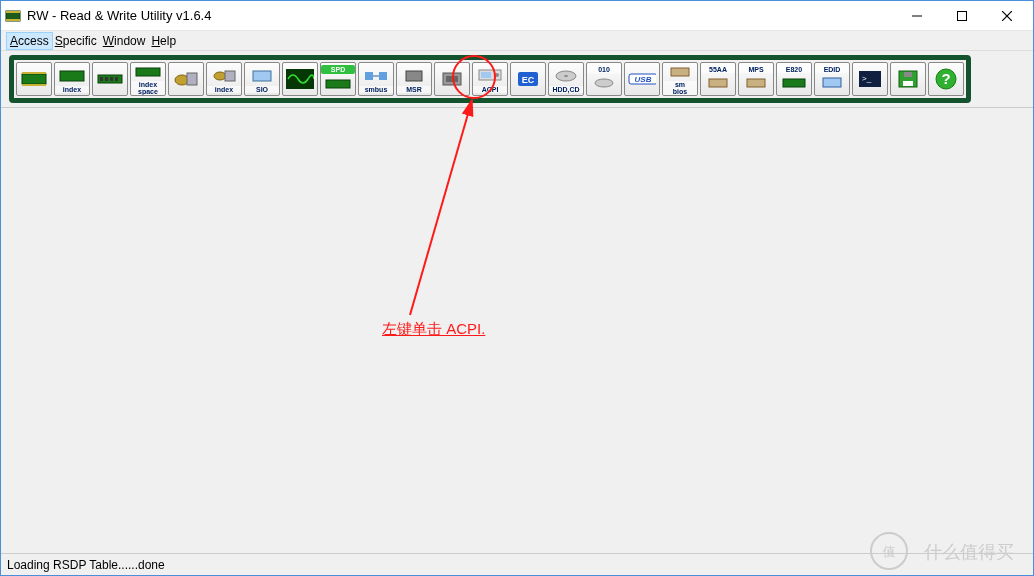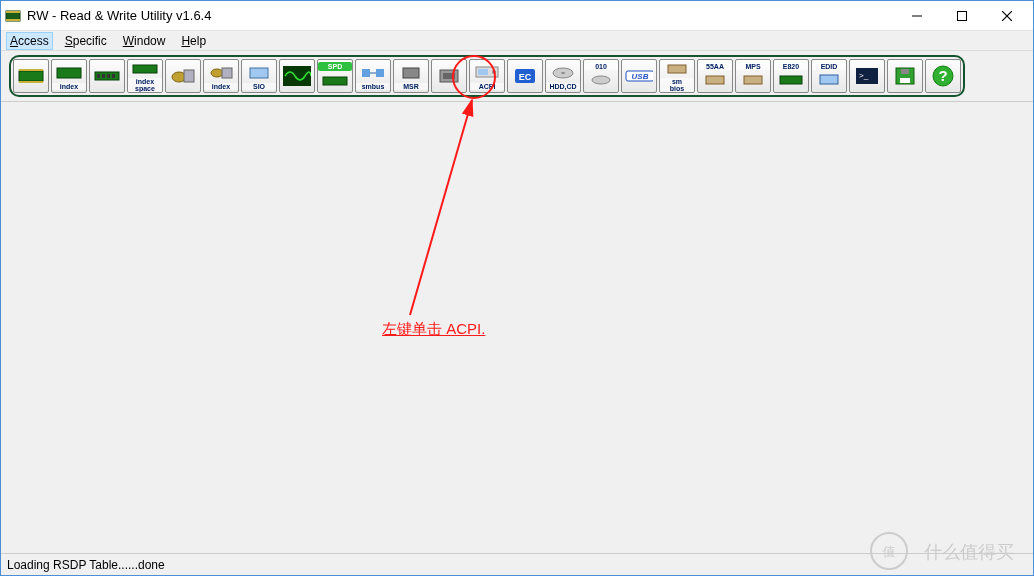--- a/index.html
+++ b/index.html
@@ -51,21 +51,20 @@
     align-items: center;
     justify-content: center;
     font-size: 13px;
     color:#000;
   }
   .menubar {
     height: 20px;
     display: flex;
     align-items: center;
     padding: 0 6px;
-    gap: 10px;
     background: #f0f0f0;
     border-bottom: 1px solid #ddd;
   }
   .menu-item {
     font-size: 12px;
     padding: 1px 3px;
     color: #000;
   }
   .menu-item.selected {
     background: #cce8ff;
@@ -73,22 +72,22 @@
   }
   .menu-item .ul { text-decoration: underline; }
   .toolbar-wrap {
     padding: 4px 8px;
     background: #f0f0f0;
   }
   .toolbar {
     display: inline-flex;
     gap: 2px;
     padding: 2px;
-    border: 2px solid #14532d;
-    border-radius: 10px;
+    border: 5px solid #14532d;
+    border-radius: 4px;
     background:#f0f0f0;
   }
   .tbtn {
     width: 36px;
     height: 34px;
     border: 1px solid #888;
     background: linear-gradient(#fdfdfd,#e8e8e8);
     border-radius: 2px;
     display:flex;
     flex-direction:column;

